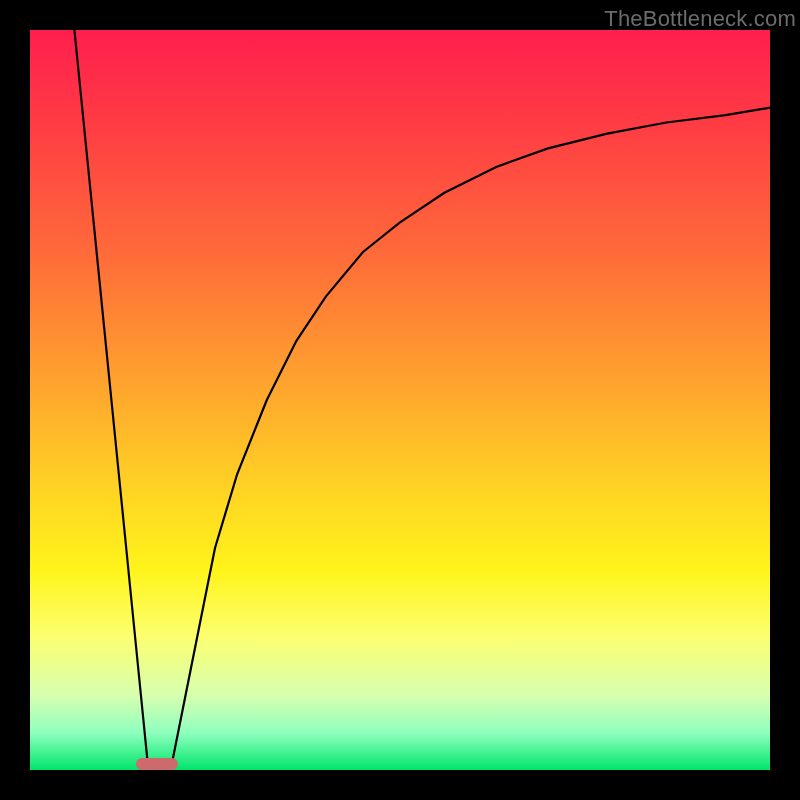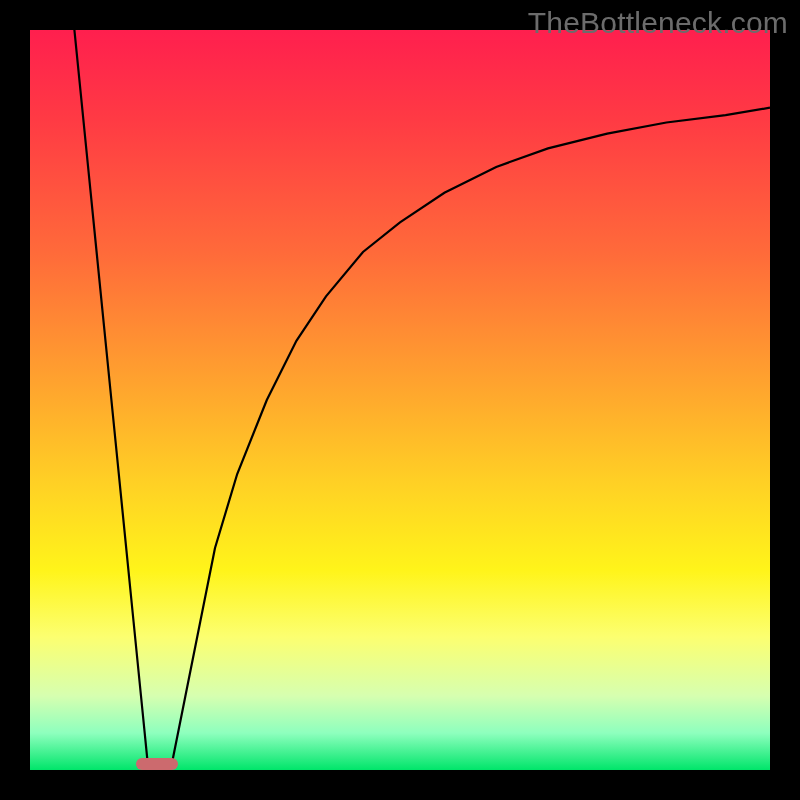--- a/index.html
+++ b/index.html
@@ -51,23 +51,23 @@
   }
   .marker {
     position: absolute;
     height: 12px;
     background: #cc6a6e;
     border-radius: 6px;
   }
   .watermark {
     position: absolute;
     top: 6px;
-    right: 12px;
+    right: 4px;
     color: #6c6c6c;
-    font-size: 30px;
+    font-size: 22px;
     font-weight: 500;
     letter-spacing: 0.2px;
     user-select: none;
     margin-left: 36px;
   }
 </style>
 </head>
 <body>
 
 <div class="chart-outer">

